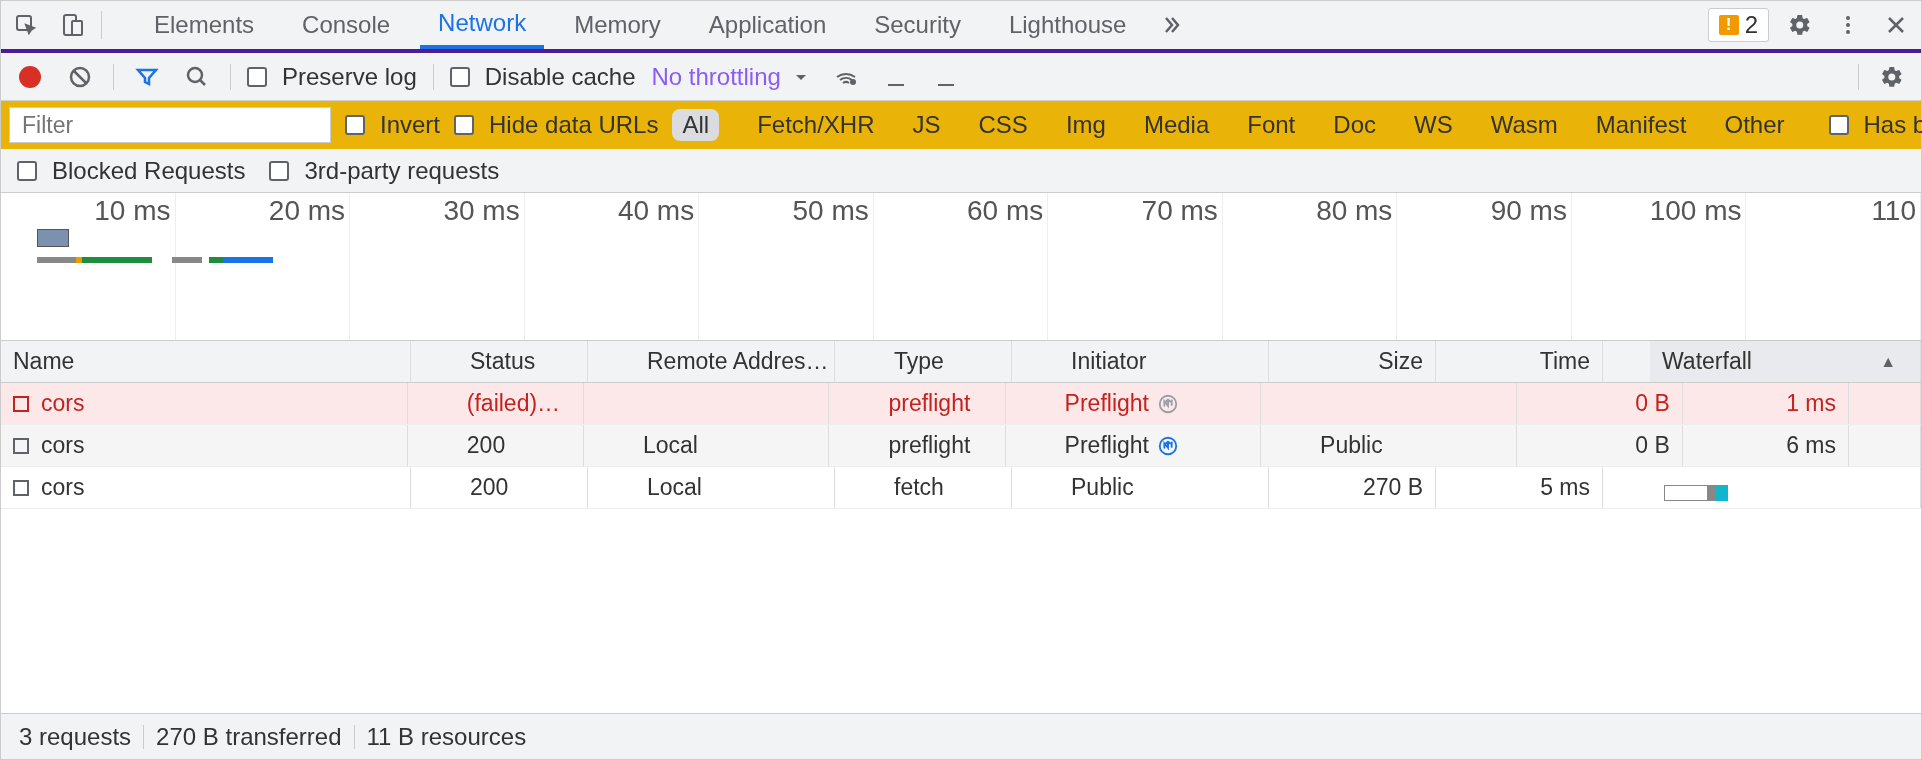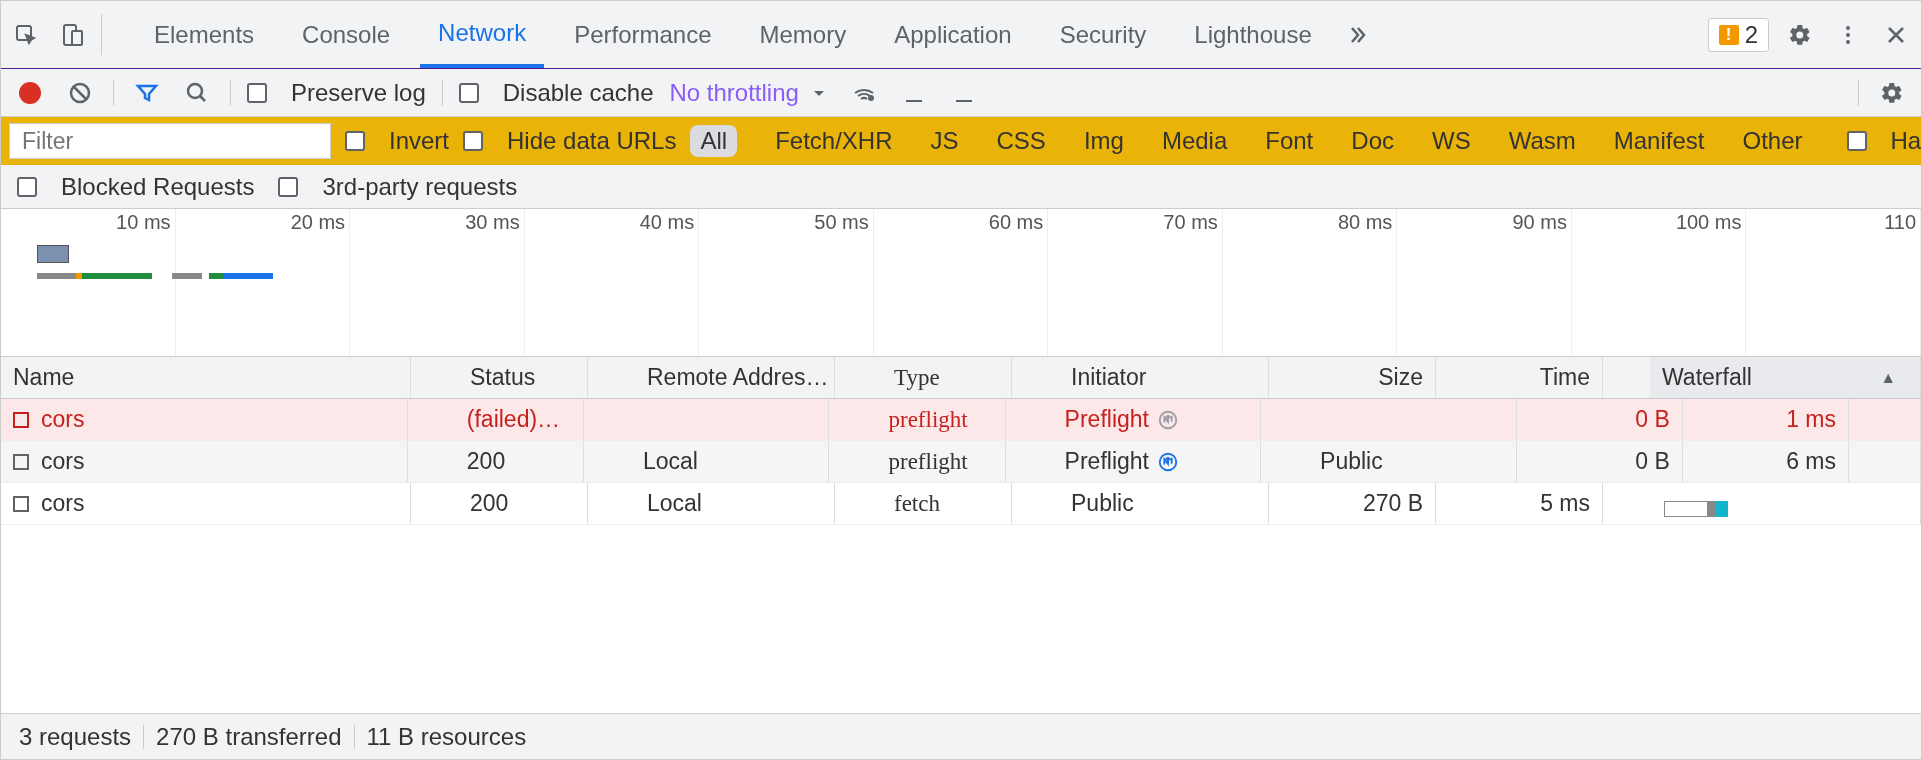--- a/index.html
+++ b/index.html
@@ -13,22 +13,22 @@
     overflow: hidden;
   }
   .root {
     display: flex; flex-direction: column; height: 100%;
     border: 1px solid #ccc;
   }
 
   
   .tabbar {
     display: flex; align-items: center;
-    height: 68px;
-    border-bottom: 1px solid #4c1d95;
+    height: 52px;
+    border-bottom: 4px solid #4c1d95;
     background: #f1f3f4;
     padding: 0 8px;
     gap: 4px;
     flex: 0 0 auto;
   }
   .tabbar .left-icons { display: flex; align-items: center; gap: 12px; padding-right: 12px; border-right: 1px solid #ccc; height: 60%; }
   .tabbar .tabs { display: flex; align-items: stretch; height: 100%; margin-left: 24px; gap: 0; }
   .tab {
     display: flex; align-items: center;
     padding: 0 18px; margin: 0 6px;
@@ -51,21 +51,21 @@
     display: flex; align-items: center;
     height: 48px;
     background: #f1f3f4;
     border-bottom: 1px solid #d0d0d0;
     padding: 0 12px; gap: 16px;
     flex: 0 0 auto;
   }
   .rec-dot { width: 22px; height: 22px; border-radius: 50%; background: #d93025; }
   .divider { width: 1px; height: 26px; background: #ccc; }
   .checkbox { width: 20px; height: 20px; border: 2px solid #5f6368; border-radius: 3px; background:#fff; display:inline-block; flex:0 0 auto; }
-  .ck-wrap { display:flex; align-items:center; gap: 24px; cursor:pointer; white-space:nowrap; }
+  .ck-wrap { display:flex; align-items:center; gap: 15px; cursor:pointer; white-space:nowrap; }
   .select-wrap { display:flex; align-items:center; gap:8px; color:#8b5cf6; cursor:pointer;}
   .toolbar svg { width: 24px; height: 24px; }
 
   
   .filterbar {
     display: flex; align-items: center;
     height: 48px;
     background: #eab308;
     padding: 0 8px; gap: 14px;
     flex: 0 0 auto;
@@ -94,36 +94,36 @@
     height: 148px;
     border-bottom: 1px solid #ccc;
     position: relative;
     background: #fff;
     flex: 0 0 auto;
   }
   .ticks { position:absolute; inset:0; display:flex; }
   .tick {
     flex:1 1 auto; position:relative; border-right:1px solid #eee;
   }
-  .tick .lbl { position:absolute; right:4px; top:2px; color:#555; font-size:20px;}
+  .tick .lbl { position:absolute; right:4px; top:2px; color:#555; font-size:28px;}
   .overview-bars { position:absolute; left:2px; top:40px; }
   .ov-sel { position:absolute; border:1px solid #555; background:#7c91b0; left:36px; top:36px; width:32px; height:18px;}
   .ov-row { height:6px; margin-top:4px; display:flex;}
   .seg { height:100%;}
 
   
   .gridwrap { flex:1 1 auto; display:flex; flex-direction:column; min-height:0;}
   .grid-head, .grid-row { display:flex; align-items:stretch; font-size:23px;gap:47px;}
   .grid-head { background:#f1f3f4; border-bottom:1px solid #ccc; height:42px; flex:0 0 auto;}
   .col { padding: 6px 12px; border-right:1px solid #ddd; display:flex; align-items:center; overflow:hidden; white-space:nowrap; text-overflow:ellipsis;}
   .grid-head .col { color:#333; font-weight:400; }
   .c-name { width: 410px; }
   .c-status { width: 130px; }
   .c-remote { width: 200px; }
-  .c-type { width: 130px; font-family: Liberation Serif, serif; }
+  .c-type { width: 130px; }
   .c-init { width: 210px; }
   .c-iaddr { width: 210px; }
   .c-size { width: 120px; justify-content:flex-end; }
   .c-time { width: 120px; justify-content:flex-end; }
   .c-wf { flex:1 1 auto; position:relative;}
   .grid-head .c-wf { background:#e8eaed; display:flex; align-items:center; justify-content:space-between;}
   .sort-tri { color:#5f6368; padding-right:12px; font-size:16px;}
 
   .grid-body { flex:1 1 auto; overflow:auto; background:#fff;}
   .grid-row { height:42px; border-bottom:1px solid #eee;}
@@ -165,21 +165,20 @@
         <svg viewBox="0 0 24 24" fill="none" stroke="#5f6368" stroke-width="2">
             <rect x="4" y="2" width="12" height="20" rx="2"></rect>
             <rect x="12" y="8" width="10" height="14" rx="1" fill="#f1f3f4"></rect>
           </svg>
       </span>
     </div>
     <div class="tabs" id="tabs">
         <div class="tab">Elements</div>
         <div class="tab">Console</div>
         <div class="tab active">Network</div>
-        <div class="tab">Performance</div>
         <div class="tab">Memory</div>
         <div class="tab">Application</div>
         <div class="tab">Security</div>
         <div class="tab">Lighthouse</div>
       </div>
     <span class="icon-btn">
       <svg viewBox="0 0 24 24" stroke="#5f6368" stroke-width="2.5" fill="none">
           <path d="M7 5l6 7-6 7"></path>
           <path d="M13 5l6 7-6 7"></path>
         </svg>

